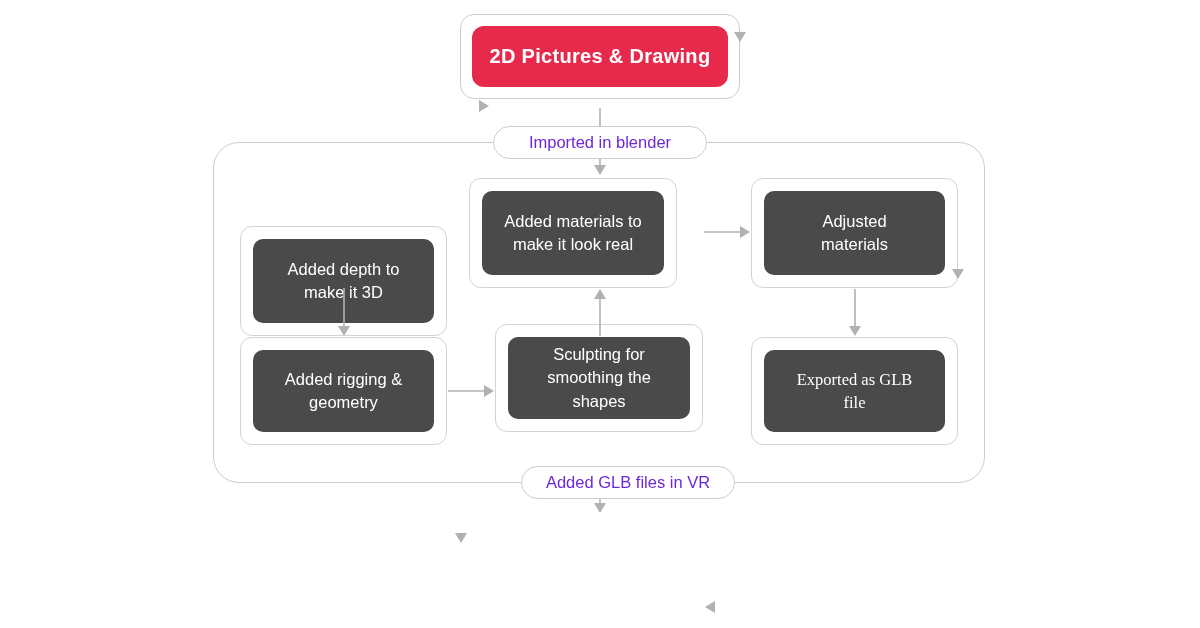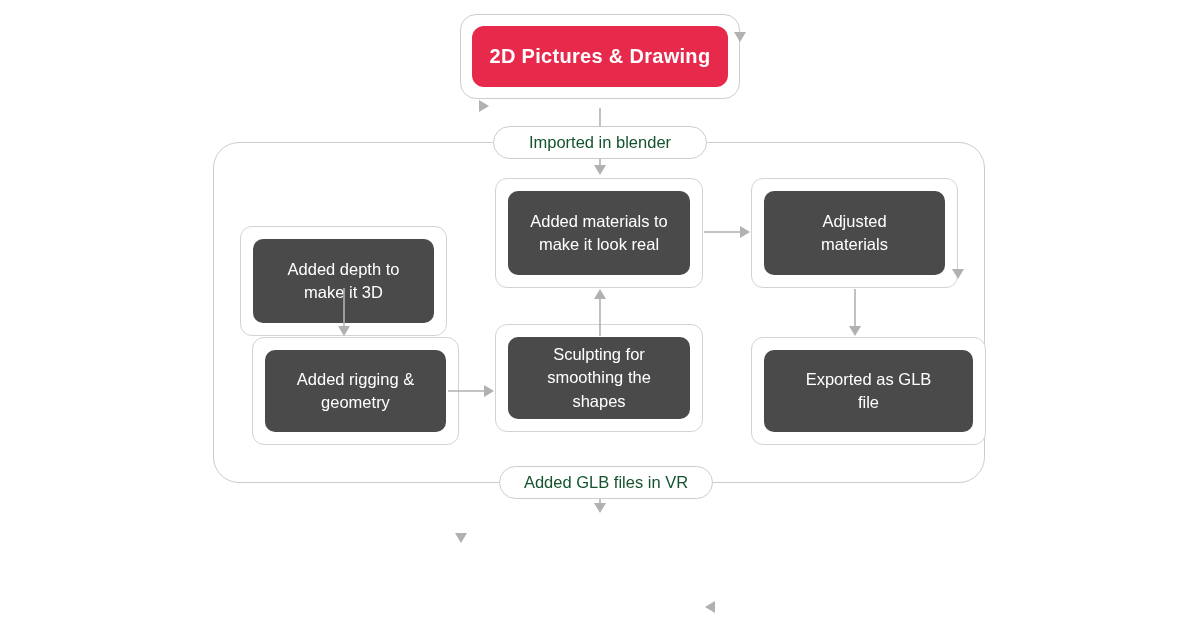--- a/index.html
+++ b/index.html
@@ -70,91 +70,91 @@
   .pill {
     position: absolute;
     height: 33px;
     background: #ffffff;
     border: 1.5px solid #cdcdcd;
     border-radius: 17px;
     box-sizing: border-box;
     display: flex;
     align-items: center;
     justify-content: center;
-    color: #14532d;
+    color: #6d28d9;
     font-size: 16.5px;
     z-index: 4;
   }
   .connectors {
     position: absolute;
     left: 0; top: 0;
     width: 1200px; height: 628px;
     z-index: 6;
     pointer-events: none;
   }
   .connectors line { stroke: #b1b1b1; stroke-width: 1.6; }
   .connectors polygon { fill: #b1b1b1; }
 </style>
 </head>
 <body>
 
 <div class="canvas">
 
   <div class="stage"></div>
 
-  <div class="card" style="left:460px; top:14px; width:280px; height:85px;">
+  <div class="card" style="left:460px; top:14px; width:280px; height:85px;border-radius:14px;">
     <div class="red-node">
       <span>2D Pictures &amp; Drawing</span>
     </div>
   </div>
 
   <div class="pill" style="left:493px; top:126px; width:214px;">
     <span>Imported in blender</span>
   </div>
 
   <div class="cell" style="left:240px; top:178px; width:207px; height:110px;margin-top:48px;">
     <div class="dark-node">
       <span>Added depth to
 make it 3D</span>
     </div>
   </div>
-  <div class="cell" style="left:495px; top:178px; width:208px; height:110px;">
+  <div class="cell" style="left:469px; top:178px; width:208px; height:110px;">
     <div class="dark-node">
       <span>Added materials to
 make it look real</span>
     </div>
   </div>
   <div class="cell" style="left:751px; top:178px; width:207px; height:110px;">
     <div class="dark-node">
       <span>Adjusted
 materials</span>
     </div>
   </div>
 
-  <div class="cell" style="left:252px; top:337px; width:207px; height:108px;">
+  <div class="cell" style="left:240px; top:337px; width:207px; height:108px;">
     <div class="dark-node">
       <span>Added rigging &amp;
 geometry</span>
     </div>
   </div>
   <div class="cell" style="left:495px; top:324px; width:208px; height:108px;">
     <div class="dark-node">
       <span>Sculpting for
 smoothing the
 shapes</span>
     </div>
   </div>
-  <div class="cell" style="left:751px; top:337px; width:235px; height:108px;">
+  <div class="cell" style="left:751px; top:337px; width:207px; height:108px;font-family:Liberation Serif, serif;">
     <div class="dark-node">
       <span>Exported as GLB
 file</span>
     </div>
   </div>
 
-  <div class="pill" style="left:499px; top:466px; width:214px;">
+  <div class="pill" style="left:521px; top:466px; width:214px;">
     <span>Added GLB files in VR</span>
   </div>
 
 
   <svg class="connectors" viewBox="0 0 1200 628" xmlns="http://www.w3.org/2000/svg">
     <g>
       <line x1="600" y1="108" x2="600" y2="126"></line>
     </g>
     <g>
       <line x1="600" y1="159" x2="600" y2="166"></line>

